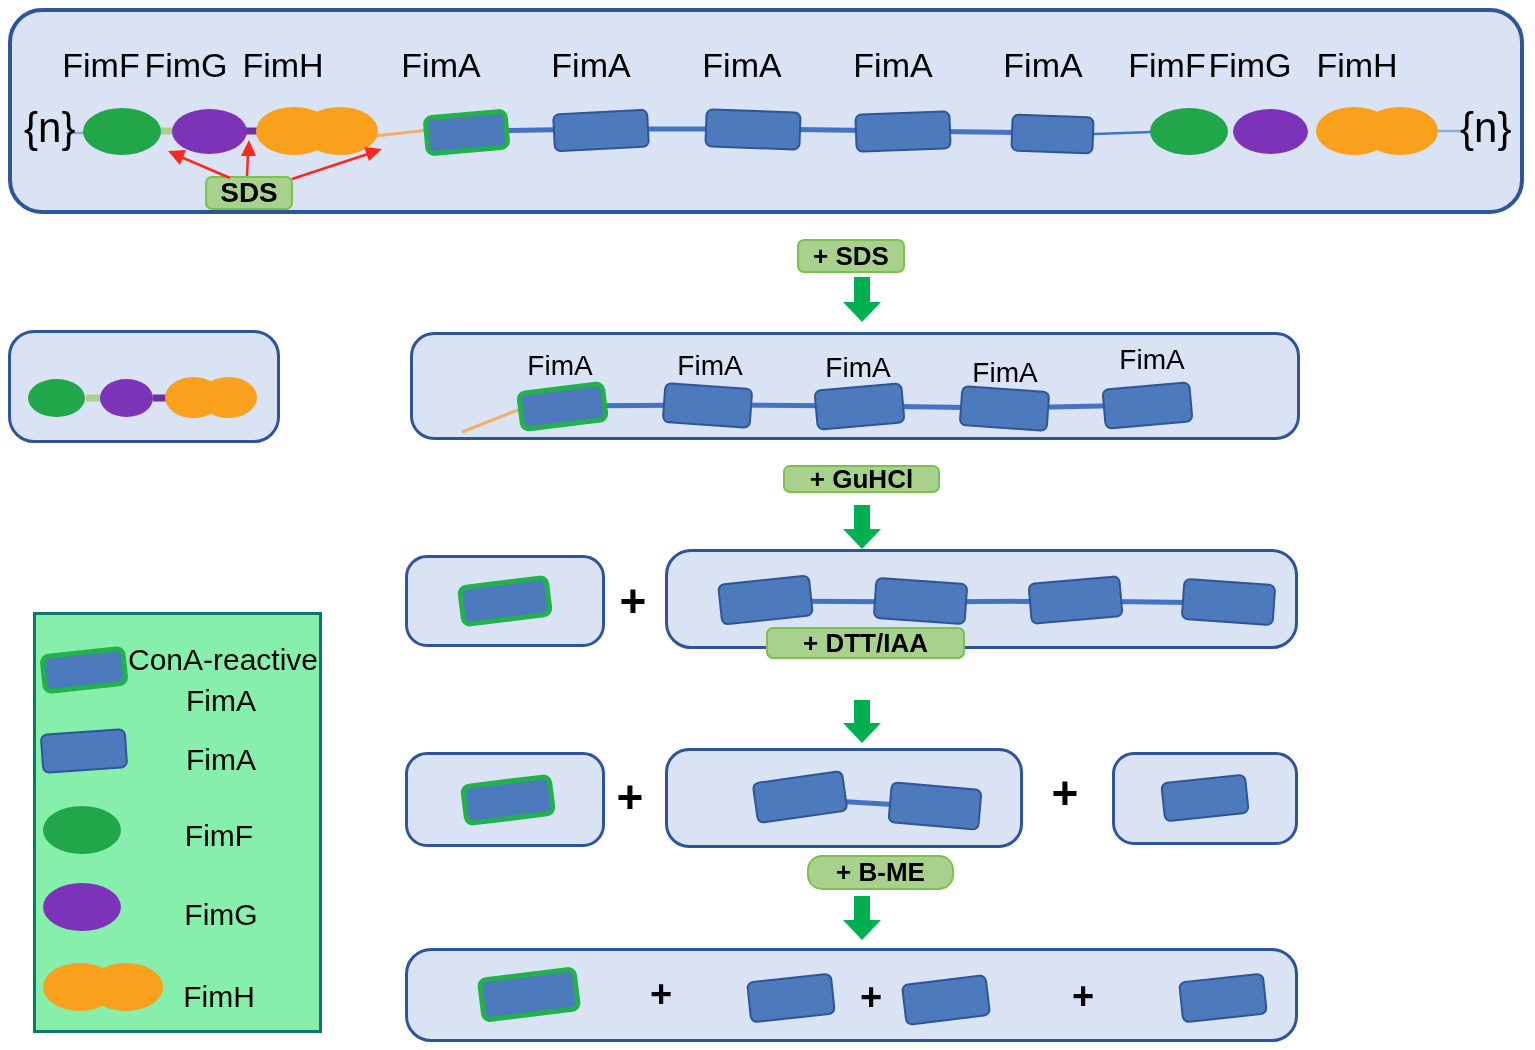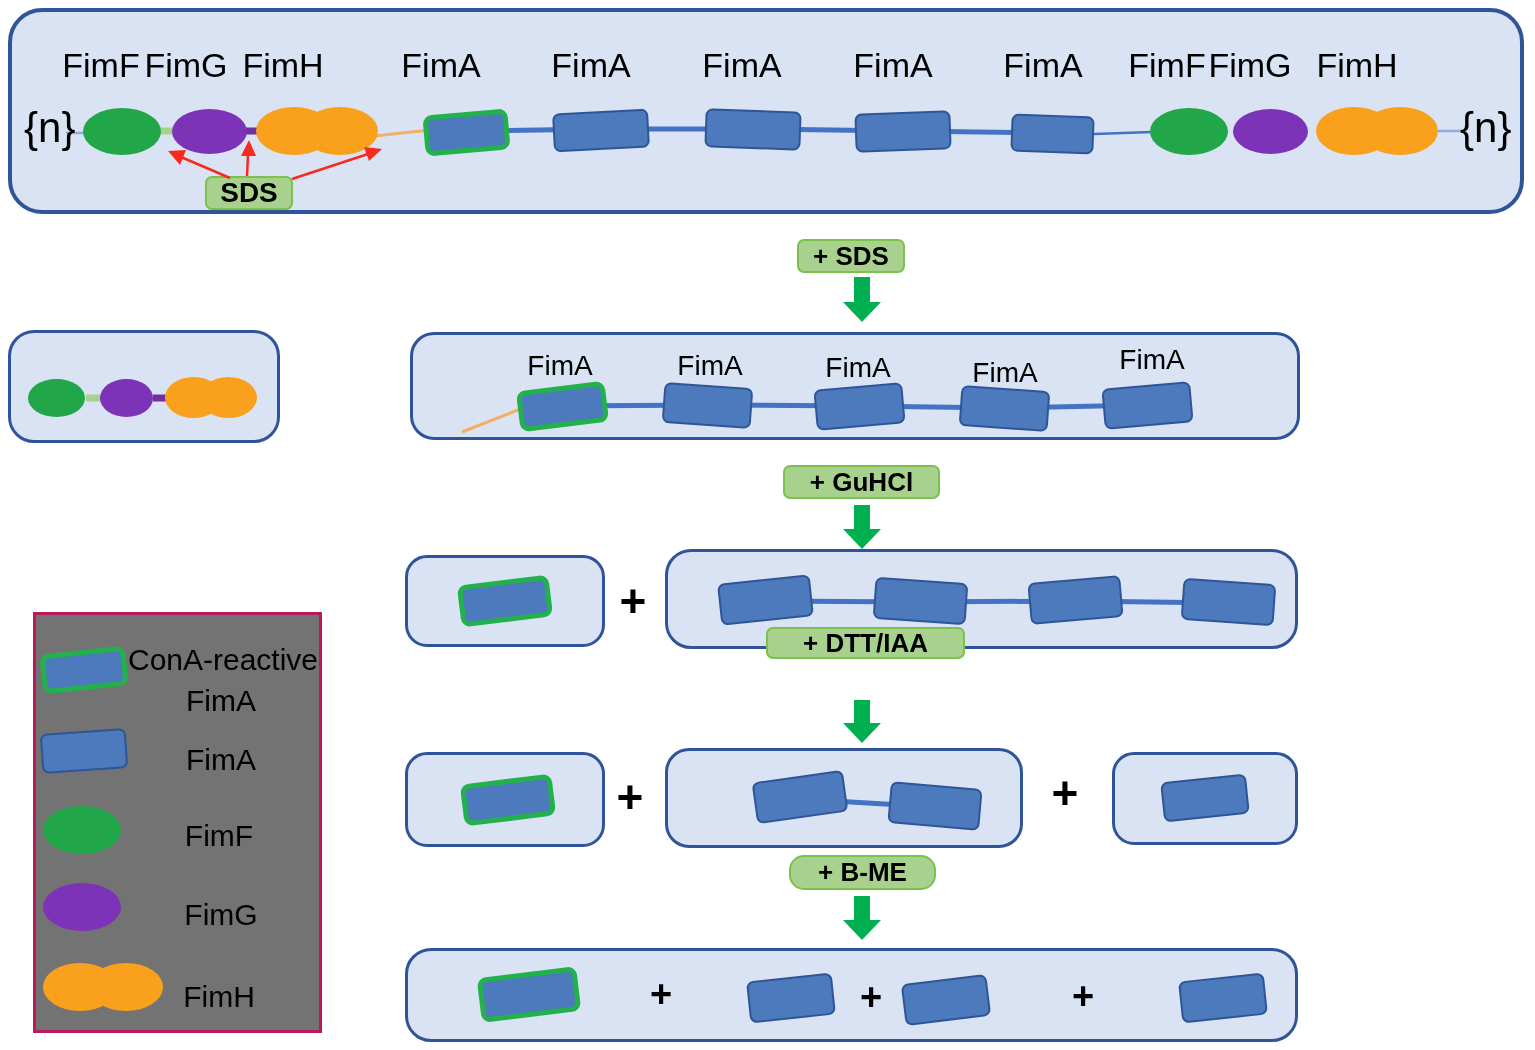--- a/index.html
+++ b/index.html
@@ -22,21 +22,21 @@
   .fimh .lobe.l{left:0;} .fimh .lobe.r{right:0;}
   .fima{position:absolute;background:var(--fima-fill);border:2.5px solid var(--fima-border);border-radius:7px;box-sizing:border-box;}
   .fima.cona{border:5px solid var(--cona-border);border-radius:9px;}
   .lbl{position:absolute;transform:translateX(-50%);font-size:34px;font-weight:500;white-space:nowrap;}
   .lbl.small{font-size:28px;font-weight:400;}
   .nlbl{position:absolute;font-size:42px;font-weight:400;white-space:nowrap;}
   .plus{position:absolute;transform:translate(-50%,-50%);font-size:46px;font-weight:700;}
   .plus.sm{font-size:38px;}
   .badge{position:absolute;background:var(--badge-fill);border:2.5px solid var(--badge-border);border-radius:7px;
          display:flex;align-items:center;justify-content:center;font-weight:700;font-size:26px;box-sizing:border-box;}
-  #legend{position:absolute;left:33px;top:612px;width:289px;height:421px;background:#737373;border:3px solid #be185d;box-sizing:border-box;}
+  #legend{position:absolute;left:33px;top:612px;width:289px;height:421px;background:#86efac;border:3px solid #0f766e;box-sizing:border-box;}
   .legend-lbl{position:absolute;transform:translateX(-50%);font-size:30px;white-space:nowrap;}
   .ln-thin{stroke:var(--thin-blue);stroke-width:2.5;}
   .ln-green{stroke:var(--linker-green);stroke-width:7;}
   .ln-purple{stroke:var(--linker-purple);stroke-width:7;}
   .ln-orange{stroke:var(--linker-orange);stroke-width:3;}
   .ln-chain{stroke:var(--chain-blue);stroke-width:5;fill:none;}
   .ln-chain-thin{stroke:var(--chain-blue);stroke-width:2.5;}
   .red-ln{stroke:var(--arrow-red);stroke-width:2.5;}
   .red-head{fill:var(--arrow-red);}
   .garrow{fill:var(--arrow-green);}
@@ -139,23 +139,23 @@
 
   <div class="fima cona" style="left:479px;top:972px;width:100px;height:45px;transform:rotate(-7deg);"></div>
   <div class="plus sm" style="left:661px;top:994px;">+</div>
   <div class="fima" style="left:748px;top:977px;width:86px;height:42px;transform:rotate(-6deg);"></div>
   <div class="plus sm" style="left:871px;top:997px;">+</div>
   <div class="fima" style="left:903px;top:979px;width:86px;height:42px;transform:rotate(-7deg);"></div>
   <div class="plus sm" style="left:1083px;top:996px;">+</div>
   <div class="fima" style="left:1180px;top:977px;width:86px;height:42px;transform:rotate(-6deg);"></div>
 
   <div class="badge" style="left:797px;top:239px;width:108px;height:34px;">+ SDS</div>
-  <div class="badge" style="left:783px;top:465px;width:157px;height:34px;">+ GuHCl</div>
+  <div class="badge" style="left:783px;top:465px;width:157px;height:28px;">+ GuHCl</div>
   <div class="badge" style="left:766px;top:627px;width:199px;height:32px;">+ DTT/IAA</div>
-  <div class="badge" style="left:789px;top:855px;width:147px;height:35px;border-radius:15px;">+ B-ME</div>
+  <div class="badge" style="left:807px;top:855px;width:147px;height:35px;border-radius:15px;">+ B-ME</div>
 
   <div id="legend">
     <div class="fima cona" style="left:5px;top:35px;width:86px;height:40px;transform:rotate(-6deg);"></div>
     <div class="legend-lbl" style="left:187px;top:28px;">ConA-reactive</div>
     <div class="legend-lbl" style="left:185px;top:69px;">FimA</div>
     <div class="fima" style="left:5px;top:116px;width:86px;height:40px;transform:rotate(-4deg);"></div>
     <div class="legend-lbl" style="left:185px;top:128px;">FimA</div>
     <div class="ellipse fimf" style="left:7px;top:191px;width:78px;height:48px;"></div>
     <div class="legend-lbl" style="left:183px;top:204px;">FimF</div>
     <div class="ellipse fimg" style="left:7px;top:268px;width:78px;height:48px;"></div>

